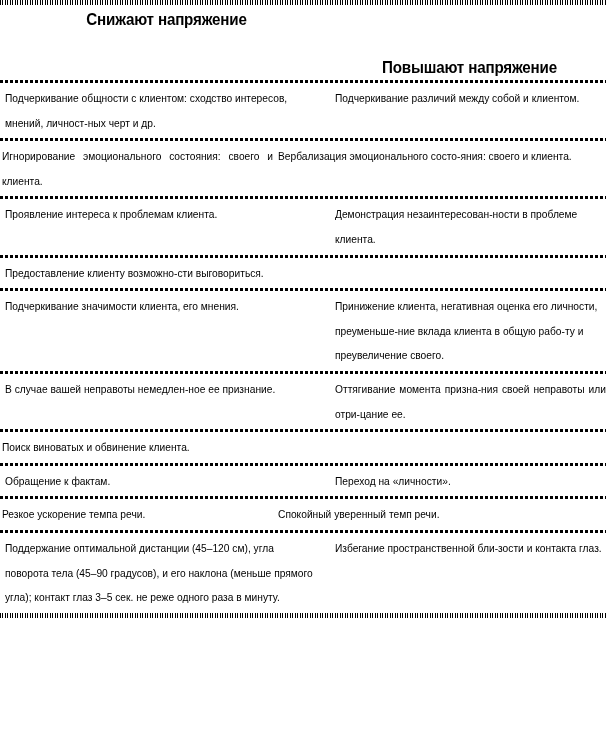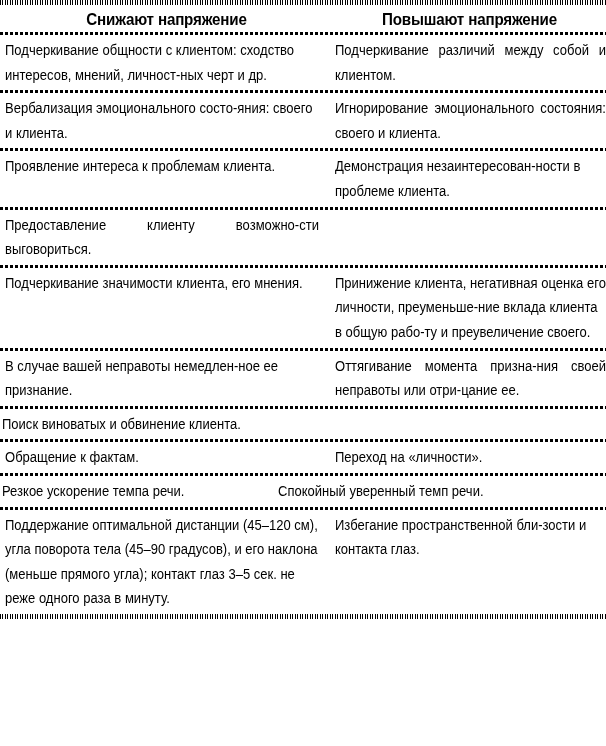--- a/index.html
+++ b/index.html
@@ -63,32 +63,33 @@
     transform: scaleX(0.92);
     transform-origin: center center;
   }
   .col-left {
     width: 333px;
     box-sizing: border-box;
   }
   .col-right {
     width: 273px;
     box-sizing: border-box;
+    margin-top: 48px;
   }
 
   
   .body-row {
     display: flex;
     width: 100%;
     box-sizing: border-box;
     align-items: flex-start;
   }
   .cell {
     box-sizing: border-box;
-    font-size: 14px;
+    font-size: 11px;
     line-height: 24.6px;
     padding-top: 3px;
     padding-bottom: 3px;
     hyphens: manual;
   }
   .cell .txt {
     display: block;
     transform: scaleX(0.93);
     transform-origin: left center;
     width: 107.5%;
@@ -130,25 +131,25 @@
       <div class="body-row">
         <div class="cell left">
           <span class="txt">Подчеркивание общности с клиентом: сходство интересов, мнений, личност-ных черт и др.</span>
         </div>
         <div class="cell right just">
           <span class="txt">Подчеркивание различий между собой и клиентом.</span>
         </div>
       </div>
       <div class="rule-dotted"></div>
       <div class="body-row">
+        <div class="cell right just">
+          <span class="txt">Игнорирование эмоционального состояния: своего и клиента.</span>
+        </div>
         <div class="cell left">
           <span class="txt">Вербализация эмоционального состо-яния: своего и клиента.</span>
-        </div>
-        <div class="cell right just">
-          <span class="txt">Игнорирование эмоционального состояния: своего и клиента.</span>
         </div>
       </div>
       <div class="rule-dotted"></div>
       <div class="body-row">
         <div class="cell left just">
           <span class="txt">Проявление интереса к проблемам клиента.</span>
         </div>
         <div class="cell right">
           <span class="txt">Демонстрация незаинтересован-ности в проблеме клиента.</span>
         </div>

